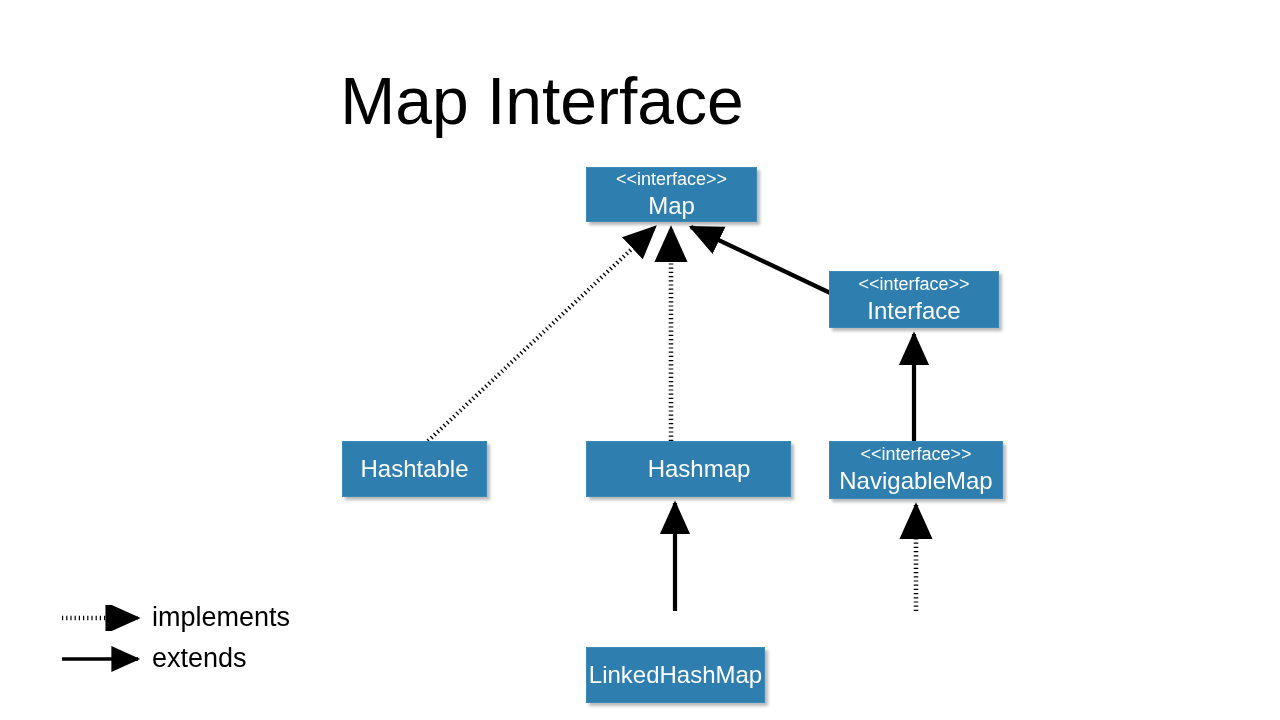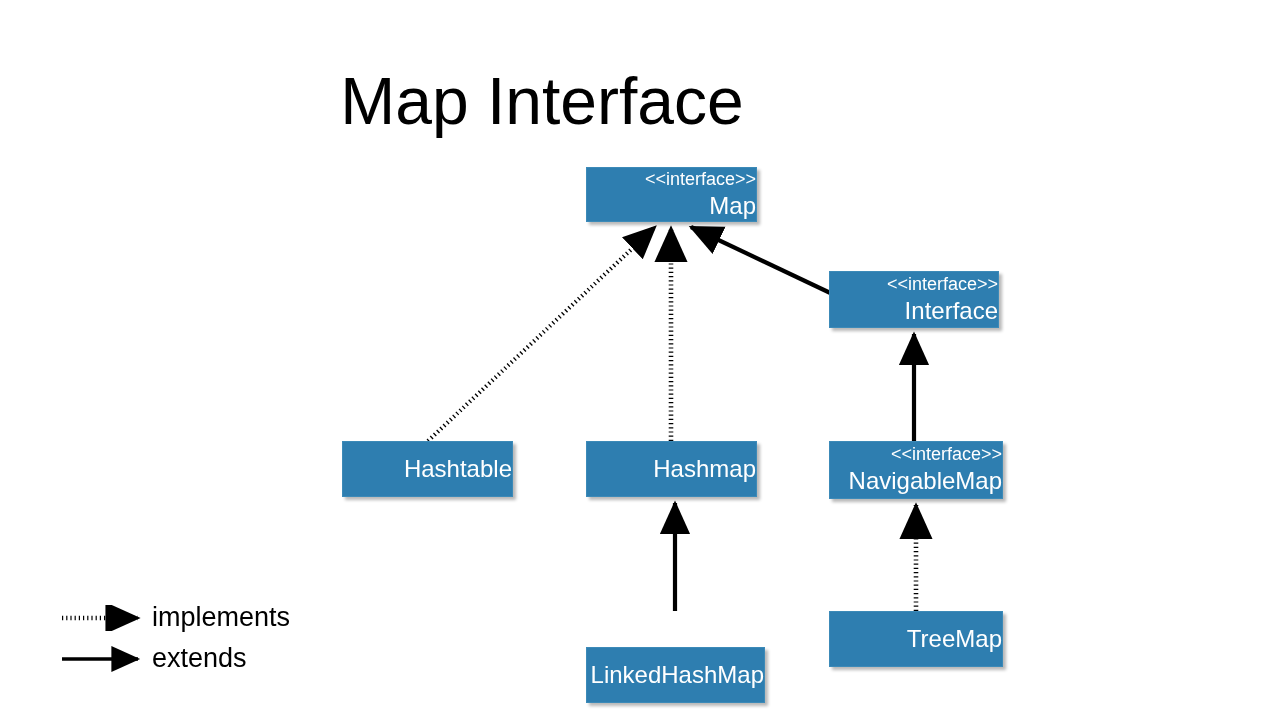--- a/index.html
+++ b/index.html
@@ -34,21 +34,21 @@
     white-space: nowrap;
   }
   .node {
     position: absolute;
     box-sizing: border-box;
     background-color: #2E7EB0;
     border: 1px solid #3C8AB8;
     color: #ffffff;
     display: flex;
     flex-direction: column;
-    align-items: flex-end;
+    align-items: center;
     justify-content: center;
     text-align: center;
     font-size: 19px;
     line-height: 1.28;
     box-shadow: 3px 3px 3px rgba(0,0,0,0.28);
     user-select: none;
   }
   .node .stereotype {
     display: block;
     font-size: 18px;
@@ -108,40 +108,37 @@
   <div class="node" id="node-map" style="left:586px; top:167px; width:171px; height:55px;">
     <span class="stereotype">&lt;&lt;interface&gt;&gt;</span>
     <span class="nodename">Map</span>
   </div>
 
   <div class="node" id="node-sortedmap" style="left:829px; top:271px; width:170px; height:57px;">
     <span class="stereotype">&lt;&lt;interface&gt;&gt;</span>
     <span class="nodename">Interface</span>
   </div>
 
-  <div class="node" id="node-hashtable" style="left:342px; top:441px; width:171px; height:56px;">
+  <div class="node" id="node-hashtable" style="left:342px; top:441px; width:145px; height:56px;">
     <span class="nodename">Hashtable</span>
   </div>
 
-  <div class="node" id="node-hashmap" style="left:586px; top:441px; width:171px; height:56px;padding-left:21px;">
+  <div class="node" id="node-hashmap" style="left:586px; top:441px; width:205px; height:56px;padding-left:21px;">
     <span class="nodename">Hashmap</span>
   </div>
 
   <div class="node" id="node-navigablemap" style="left:829px; top:441px; width:174px; height:58px;">
     <span class="stereotype">&lt;&lt;interface&gt;&gt;</span>
     <span class="nodename">NavigableMap</span>
   </div>
 
   <div class="node" id="node-linkedhashmap" style="left:586px; top:611px; width:179px; height:56px;margin-top:36px;">
     <span class="nodename">LinkedHashMap</span>
   </div>
 
-  <div class="node" id="node-treemap" style="left:829px; top:611px; width:174px; height:56px;">
-    <span class="nodename">TreeMap</span>
-  </div>
 
   <div class="legend-row" id="legend-extends">
     <svg class="legend-svg" width="92" height="26" viewBox="0 0 92 26" xmlns="http://www.w3.org/2000/svg">
       <defs>
         <marker id="legendArrow2" markerWidth="9" markerHeight="9" refX="7.4" refY="3.6" orient="auto" markerUnits="strokeWidth">
           <path d="M0,0 L8,3.6 L0,7.2 z" fill="#000000"></path>
         </marker>
       </defs>
       <line x1="2" y1="13" x2="78" y2="13" stroke="#000000" stroke-width="3.6" marker-end="url(#legendArrow2)"></line>
     </svg>

